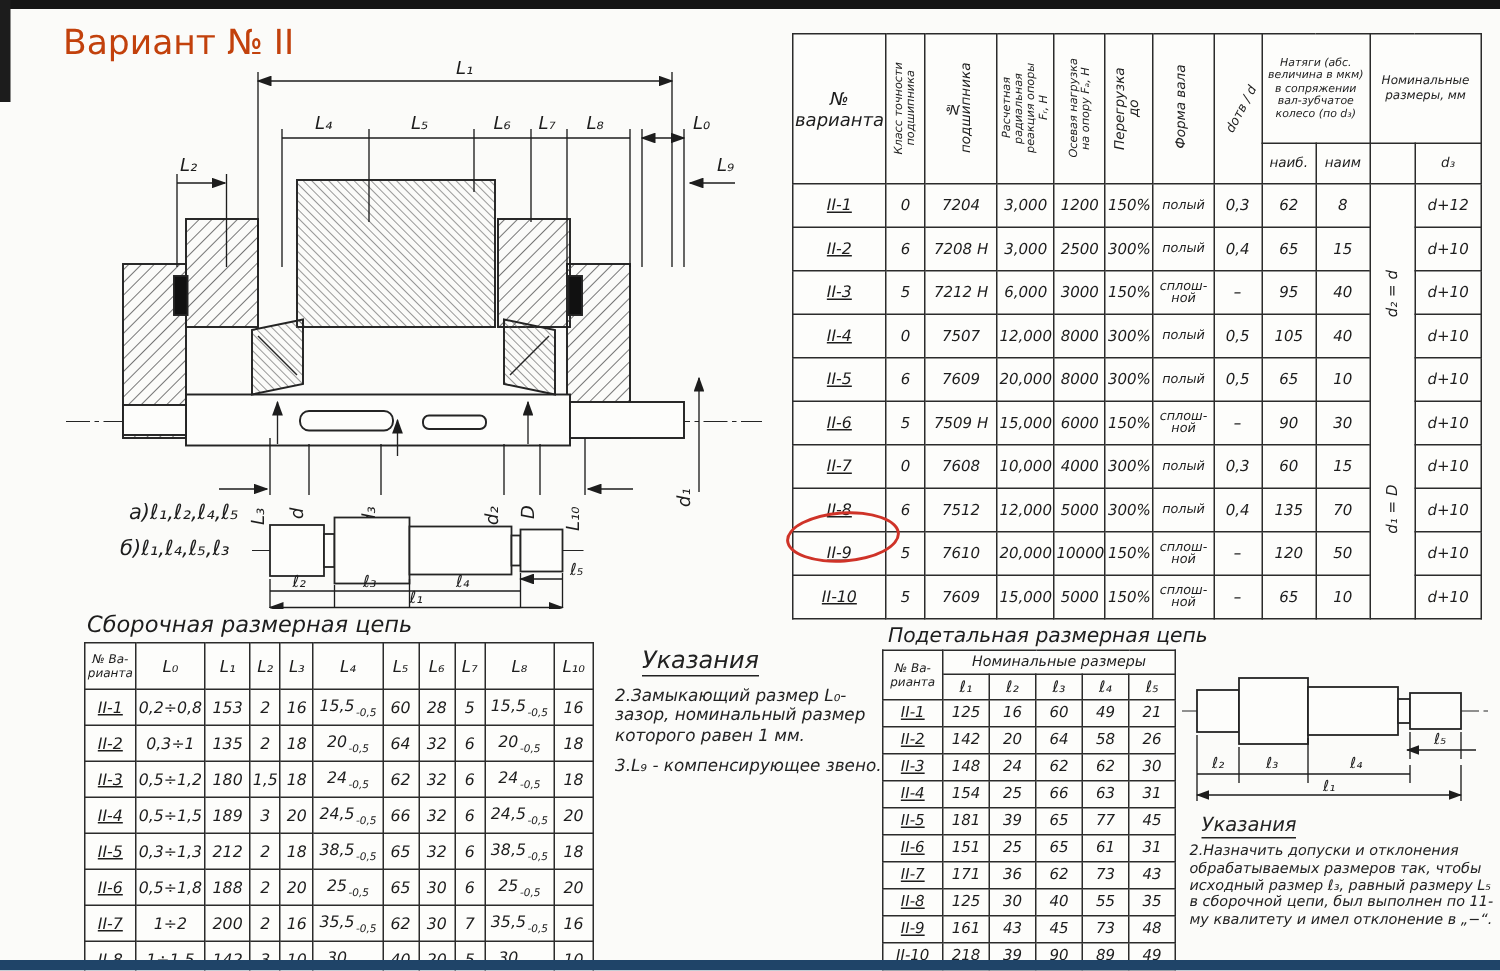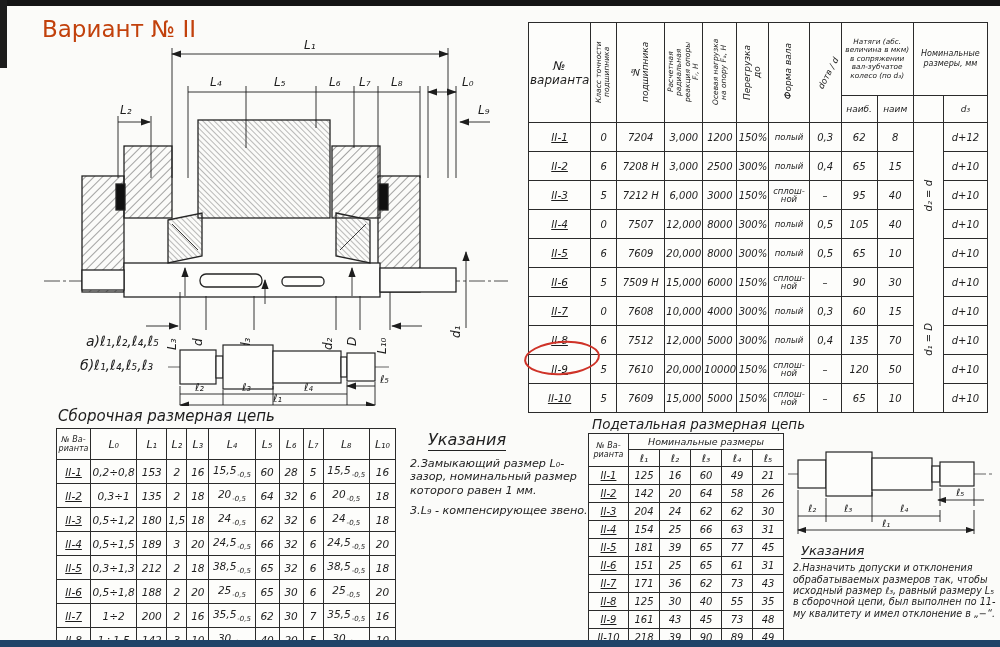--- a/index.html
+++ b/index.html
@@ -550,21 +550,21 @@
   <tr>
         <td class="v">II-2</td>
         <td>142</td>
         <td>20</td>
         <td>64</td>
         <td>58</td>
         <td>26</td>
       </tr>
   <tr>
         <td class="v">II-3</td>
-        <td>204</td>
+        <td>148</td>
         <td>24</td>
         <td>62</td>
         <td>62</td>
         <td>30</td>
       </tr>
   <tr>
         <td class="v">II-4</td>
         <td>154</td>
         <td>25</td>
         <td>66</td>

